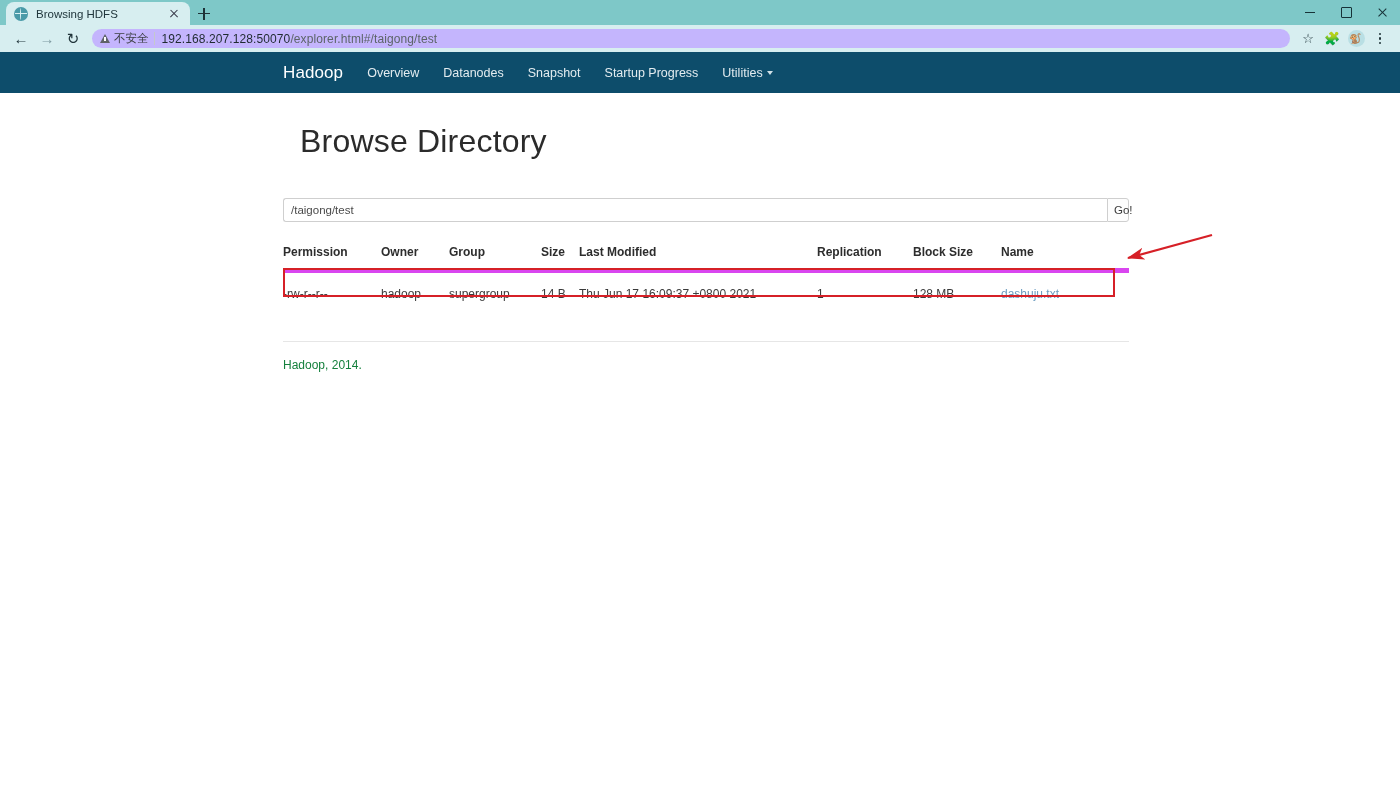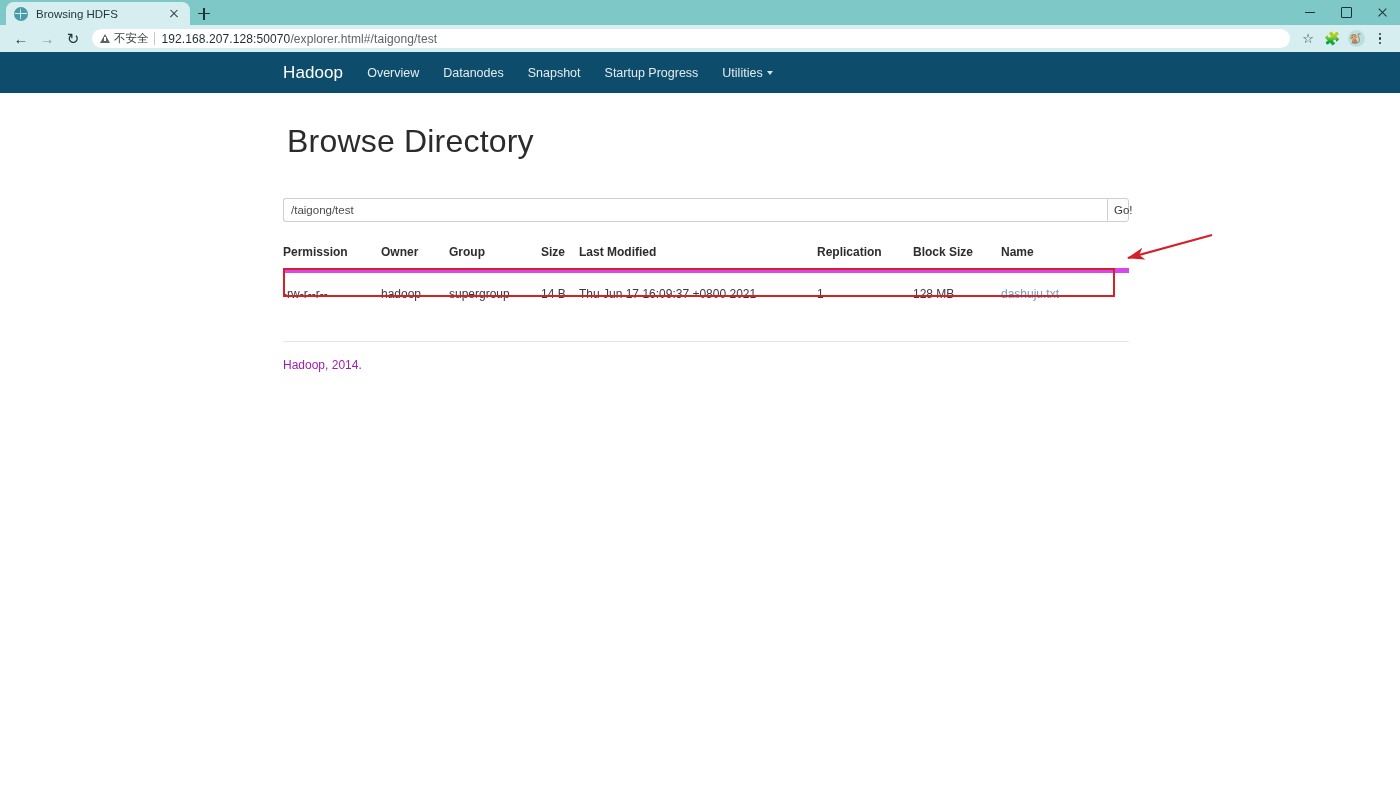--- a/index.html
+++ b/index.html
@@ -123,21 +123,21 @@
     display:flex; align-items:center; justify-content:center;
     color: #20343a; font-size: 15px; cursor: pointer;
     flex: 0 0 26px;
   }
   .navbtn.disabled { color: #7f9ba2; }
 
   .omnibox {
     flex: 1 1 auto;
     height: 19px;
     margin: 0 6px 0 6px;
-    background: #ffffff;
+    background: #c4b5fd;
     border-radius: 10px;
     display: flex; align-items: center;
     padding: 0 8px;
     font-size: 11.5px;
     color: #1d2a2e;
     overflow: hidden;
   }
   .warn-tri {
     width: 0; height: 0;
     border-left: 5px solid transparent;
@@ -215,21 +215,21 @@
   .container {
     width: 846px;
     margin-left: 283px;
     padding-top: 30px;
   }
 
   h1.page-title {
     font-size: 32px;
     font-weight: 400;
     color: #2b2b2b;
-    margin: 0 0 38px 4px;
+    margin: 0 0 38px 17px;
     letter-spacing: .2px;
   }
 
   .pathbar {
     display: flex;
     height: 24px;
     margin-bottom: 23px;
   }
   .path-input {
     flex: 1 1 auto;
@@ -287,21 +287,21 @@
   .col-block { width: 88px; }
   .col-name  { width: auto; }
 
   hr.foot-rule {
     border: none;
     border-top: 1px solid #e6e6e6;
     margin: 27px 0 16px 0;
   }
   .footer-text {
     font-size: 12px;
-    color: #a21caf;
+    color: #15803d;
   }
 
   
   .annot {
     position: absolute;
     left: 0; top: 0; width: 1400px; height: 722px;
     pointer-events: none;
   }
   .hl-box {
     position: absolute;

